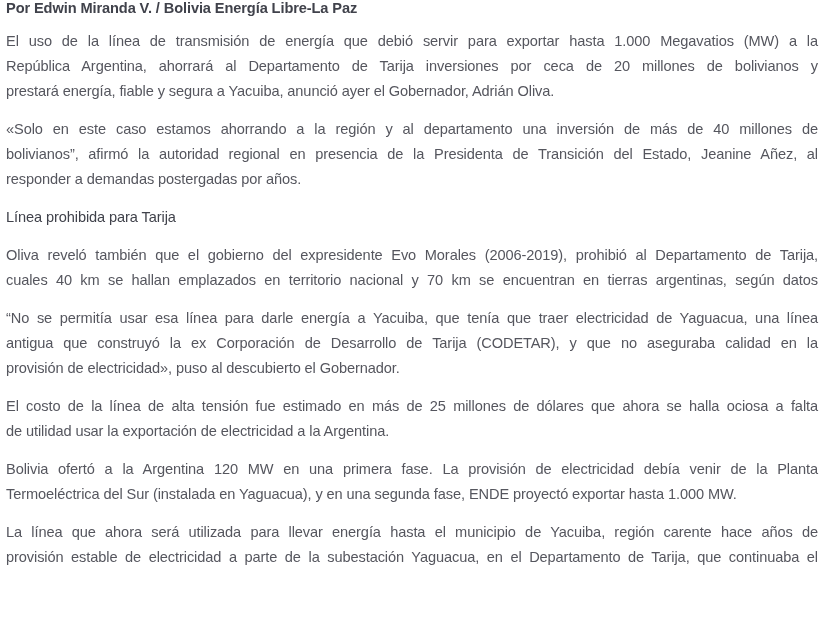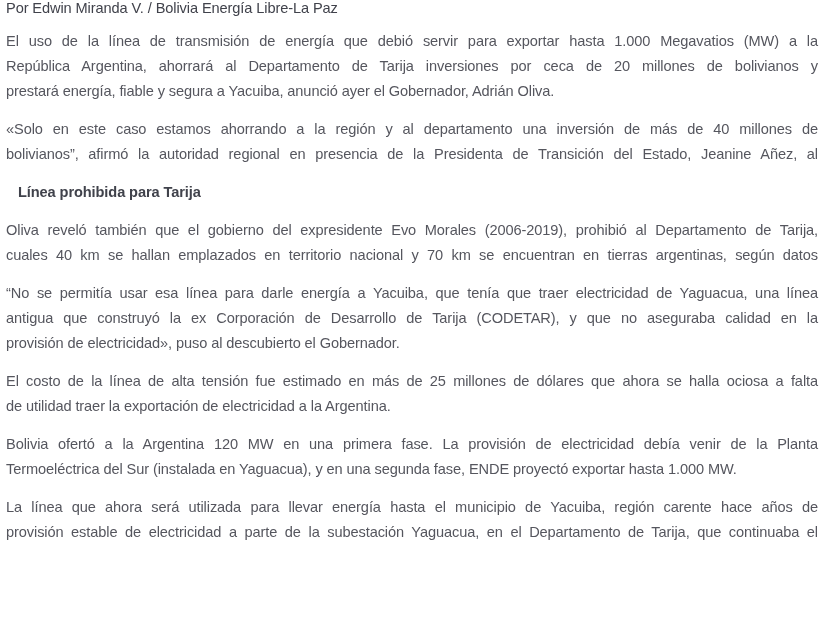--- a/index.html
+++ b/index.html
@@ -9,29 +9,29 @@
     overflow: hidden;
     background: #ffffff;
     box-sizing: border-box;
     padding: 1px 6px 0 6px;
     font-family: "Liberation Sans", "DejaVu Sans", sans-serif;
     font-size: 14.6px;
     letter-spacing: -0.1px;
     color: #55565e;
   }
   .byline {
-    font-weight: normal;
+    font-weight: bold;
     color: #40424b;
     line-height: 14px;
     margin: 0 0 14px 0;
   }
   .para { margin: 0 0 13px 0; }
   .heading {
-    margin: 0 0 13px 12px;
-    font-weight: bold;
+    margin: 0 0 13px 0;
+    font-weight: normal;
     color: #40424b;
   }
   .line { line-height: 25px; }
   .line.just {
     text-align: justify;
     text-align-last: justify;
     text-justify: inter-word;
   }
   b { font-weight: bold; color: #40424b; }
 </style>
@@ -42,36 +42,37 @@
   <p class="byline">Por Edwin Miranda V. / Bolivia Energía Libre-La Paz</p>
   <div>
       <div class="para">
         <div class="line just"><span>El uso de la línea de transmisión de energía que debió servir para exportar hasta 1.000 Megavatios (MW) a la</span></div>
         <div class="line just"><span>República Argentina, ahorrará al Departamento de Tarija inversiones por ceca de 20 millones de bolivianos y</span></div>
         <div class="line"><span>prestará energía, fiable y segura a Yacuiba, anunció ayer el Gobernador, Adrián Oliva.</span></div>
       </div>
       <div class="para">
         <div class="line just"><span>«Solo en este caso estamos ahorrando a la región y al departamento una inversión de más de 40 millones de</span></div>
         <div class="line just"><span>bolivianos”, afirmó la autoridad regional en presencia de la Presidenta de Transición del Estado, Jeanine Añez, al</span></div>
+        <div class="line"><span>responder a demandas postergadas por años.</span></div>
       </div>
       <div class="heading">
         <div class="line"><span>Línea prohibida para Tarija</span></div>
       </div>
       <div class="para">
         <div class="line just"><span>Oliva reveló también que el gobierno del expresidente Evo Morales (2006-2019), prohibió al Departamento de Tarija,</span></div>
         <div class="line just"><span>cuales 40 km se hallan emplazados en territorio nacional y 70 km se encuentran en tierras argentinas, según datos</span></div>
       </div>
       <div class="para">
         <div class="line just"><span>“No se permitía usar esa línea para darle energía a Yacuiba, que tenía que traer electricidad de Yaguacua, una línea</span></div>
         <div class="line just"><span>antigua que construyó la ex Corporación de Desarrollo de Tarija (CODETAR), y que no aseguraba calidad en la</span></div>
         <div class="line"><span>provisión de electricidad», puso al descubierto el Gobernador.</span></div>
       </div>
       <div class="para">
         <div class="line just"><span>El costo de la línea de alta tensión fue estimado en más de 25 millones de dólares que ahora se halla ociosa a falta</span></div>
-        <div class="line"><span>de utilidad traer la exportación de electricidad a la Argentina.</span></div>
+        <div class="line"><span>de utilidad usar la exportación de electricidad a la Argentina.</span></div>
       </div>
       <div class="para">
         <div class="line just"><span>Bolivia ofertó a la Argentina 120 MW en una primera fase. La provisión de electricidad debía venir de la Planta</span></div>
         <div class="line"><span>Termoeléctrica del Sur (instalada en Yaguacua), y en una segunda fase, ENDE proyectó exportar hasta 1.000 MW.</span></div>
       </div>
       <div class="para">
         <div class="line just"><span>La línea que ahora será utilizada para llevar energía hasta el municipio de Yacuiba, región carente hace años de</span></div>
         <div class="line just"><span>provisión estable de electricidad a parte de la subestación Yaguacua, en el Departamento de Tarija, que continuaba el</span></div>
       </div>
     </div>

